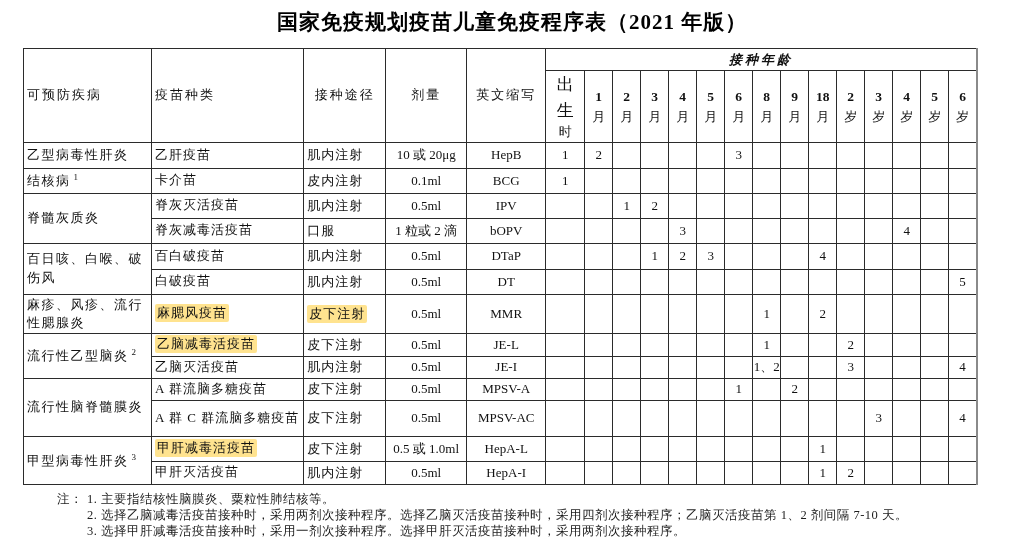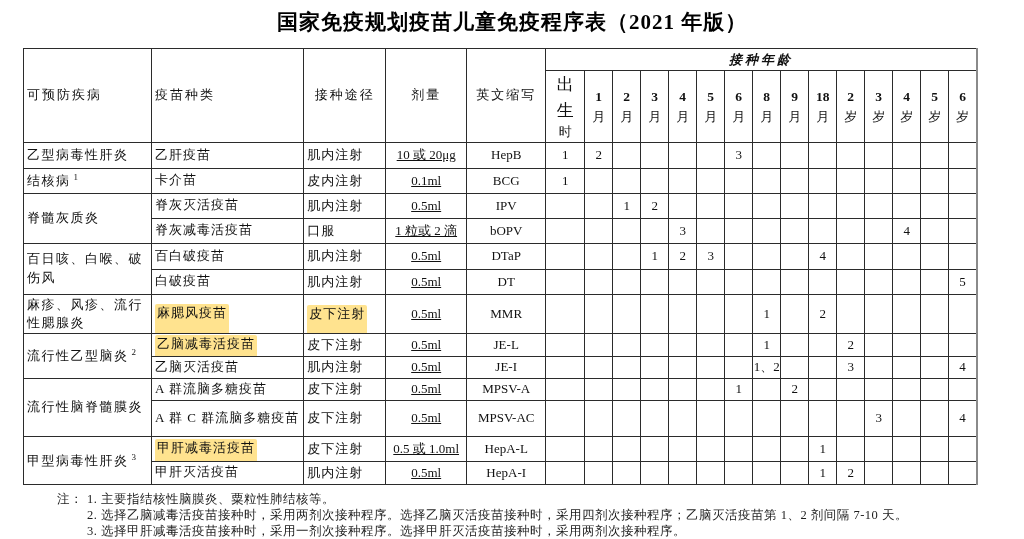--- a/index.html
+++ b/index.html
@@ -26,26 +26,26 @@
   .col-h.center { text-align: center; padding-left: 3px; }
   .age-group-h { font-weight: bold; letter-spacing: 3px; text-align: center; height: 22px; font-size: 13px; font-style: italic; }
   .age-h { height: 48px; padding: 0; text-align: center; }
   .age-num { font-weight: bold; font-size: 13.5px; line-height: 1.5; }
   .age-top-text { font-weight: normal; font-size: 17px; line-height: 1.5; }
   .age-unit { font-weight: normal; font-size: 13px; line-height: 1.35; }
 
   td.disease { text-align: left; letter-spacing: 1.5px; line-height: 1.4; }
   td.vaccine { text-align: left; letter-spacing: 1px; line-height: 1.3; }
   td.route   { text-align: left; letter-spacing: 1px; }
-  td.dose    { text-align: center; white-space: nowrap; text-decoration: underline; }
+  td.dose    { text-align: center; white-space: nowrap; }
   td.abbr    { text-align: center; }
   td.dosecell{ text-align: center; padding: 0; white-space: nowrap; }
 
   sup.fref { font-size: 9px; margin-left: 3px; }
-  .hl { background: var(--hl, #ffe38f); padding: 1px 2px 14px 2px; border-radius: 2px; }
+  .hl { background: var(--hl, #ffe38f); padding: 1px 2px 2px 2px; border-radius: 2px; }
 
   .notes { margin: 6px 0 0 57px; font-size: 12.5px; line-height: 16px; color: #1c1c1c; letter-spacing: 0.5px; }
   .note-line { display: flex; }
   .note-prefix, .note-prefix-spacer { width: 30px; flex: 0 0 auto; }
 </style>
 </head>
 <body>
 
 <div class="page">
   <h1 class="title">国家免疫规划疫苗儿童免疫程序表（2021 年版）</h1>

